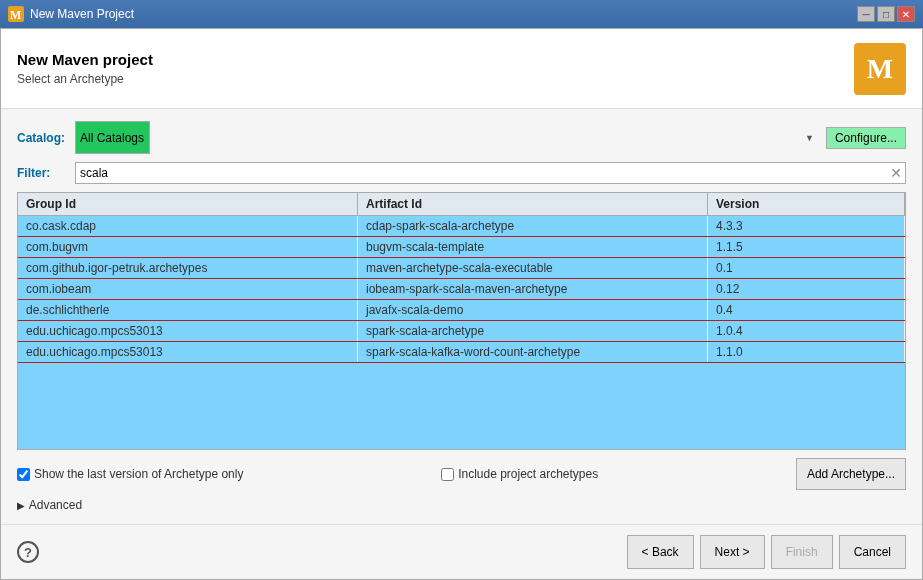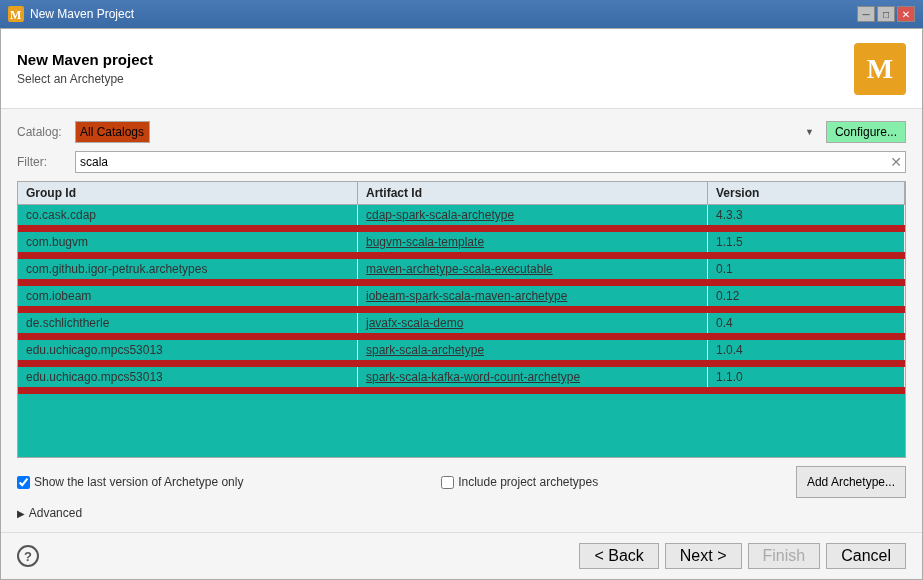--- a/index.html
+++ b/index.html
@@ -89,28 +89,29 @@
       gap: 8px;
       overflow: hidden;
     }
 
     .form-row {
       display: flex;
       align-items: center;
       gap: 8px;
     }
     .form-label {
-      color: #737373;
+      color: #0369a1;
       min-width: 50px;
+      font-weight: bold;
     }
     .form-select {
       flex: 1;
-      height: 22px;
-      border: 1px solid #aaa;
-      background: #c2410c;
+      height: 33px;
+      border: 1px solid #aaa;
+      background: #22c55e;
       padding: 0 4px;
       font-size: 12px;
       appearance: none;
       -webkit-appearance: none;
     }
     .select-wrapper {
       flex: 1;
       position: relative;
     }
     .select-wrapper::after {
@@ -163,21 +164,21 @@
       line-height: 1;
       padding: 0 2px;
     }
 
     .table-wrapper {
       flex: 1;
       border: 1px solid #aaa;
       overflow: hidden;
       display: flex;
       flex-direction: column;
-      background: #14b8a6;
+      background: #7dd3fc;
     }
     .table-header {
       display: flex;
       background: #e0e8f0;
       border-bottom: 1px solid #aaa;
       font-weight: bold;
       color: #222;
     }
     .table-header .th {
       padding: 4px 8px;
@@ -186,32 +187,32 @@
     .th-group { width: 340px; }
     .th-artifact { width: 350px; }
     .th-version { flex: 1; }
 
     .table-scroll {
       overflow-y: auto;
       flex: 1;
     }
     .table-row {
       display: flex;
-      border-bottom: 7px solid #b91c1c;
+      border-bottom: 1px solid #b91c1c;
       cursor: pointer;
     }
     .td {
       padding: 3px 8px;
       border-right: 1px solid #eee;
       overflow: hidden;
       white-space: nowrap;
       text-overflow: ellipsis;
     }
     .td-group { width: 340px; color: #333; }
-    .td-artifact { width: 350px; color: #333; text-decoration: underline; }
+    .td-artifact { width: 350px; color: #333; }
     .td-version { flex: 1; color: #333; }
 
     .options-row {
       display: flex;
       align-items: center;
       justify-content: space-between;
     }
     .checkbox-label {
       display: flex;
       align-items: flex-end;
@@ -251,25 +252,25 @@
     }
     .footer-left {
       display: flex;
       align-items: center;
     }
     .footer-right {
       display: flex;
       gap: 6px;
     }
     .footer-btn {
-      height: 26px;
+      height: 34px;
       padding: 2px 14px;
       border: 1px solid #aaa;
       background: #e8e8e8;
-      font-size: 16px;
+      font-size: 12px;
       cursor: pointer;
     }
     .footer-btn:disabled {
       color: #aaa;
       cursor: default;
     }
     .help-icon {
       width: 22px;
       height: 22px;
       border: 2px solid #555;

